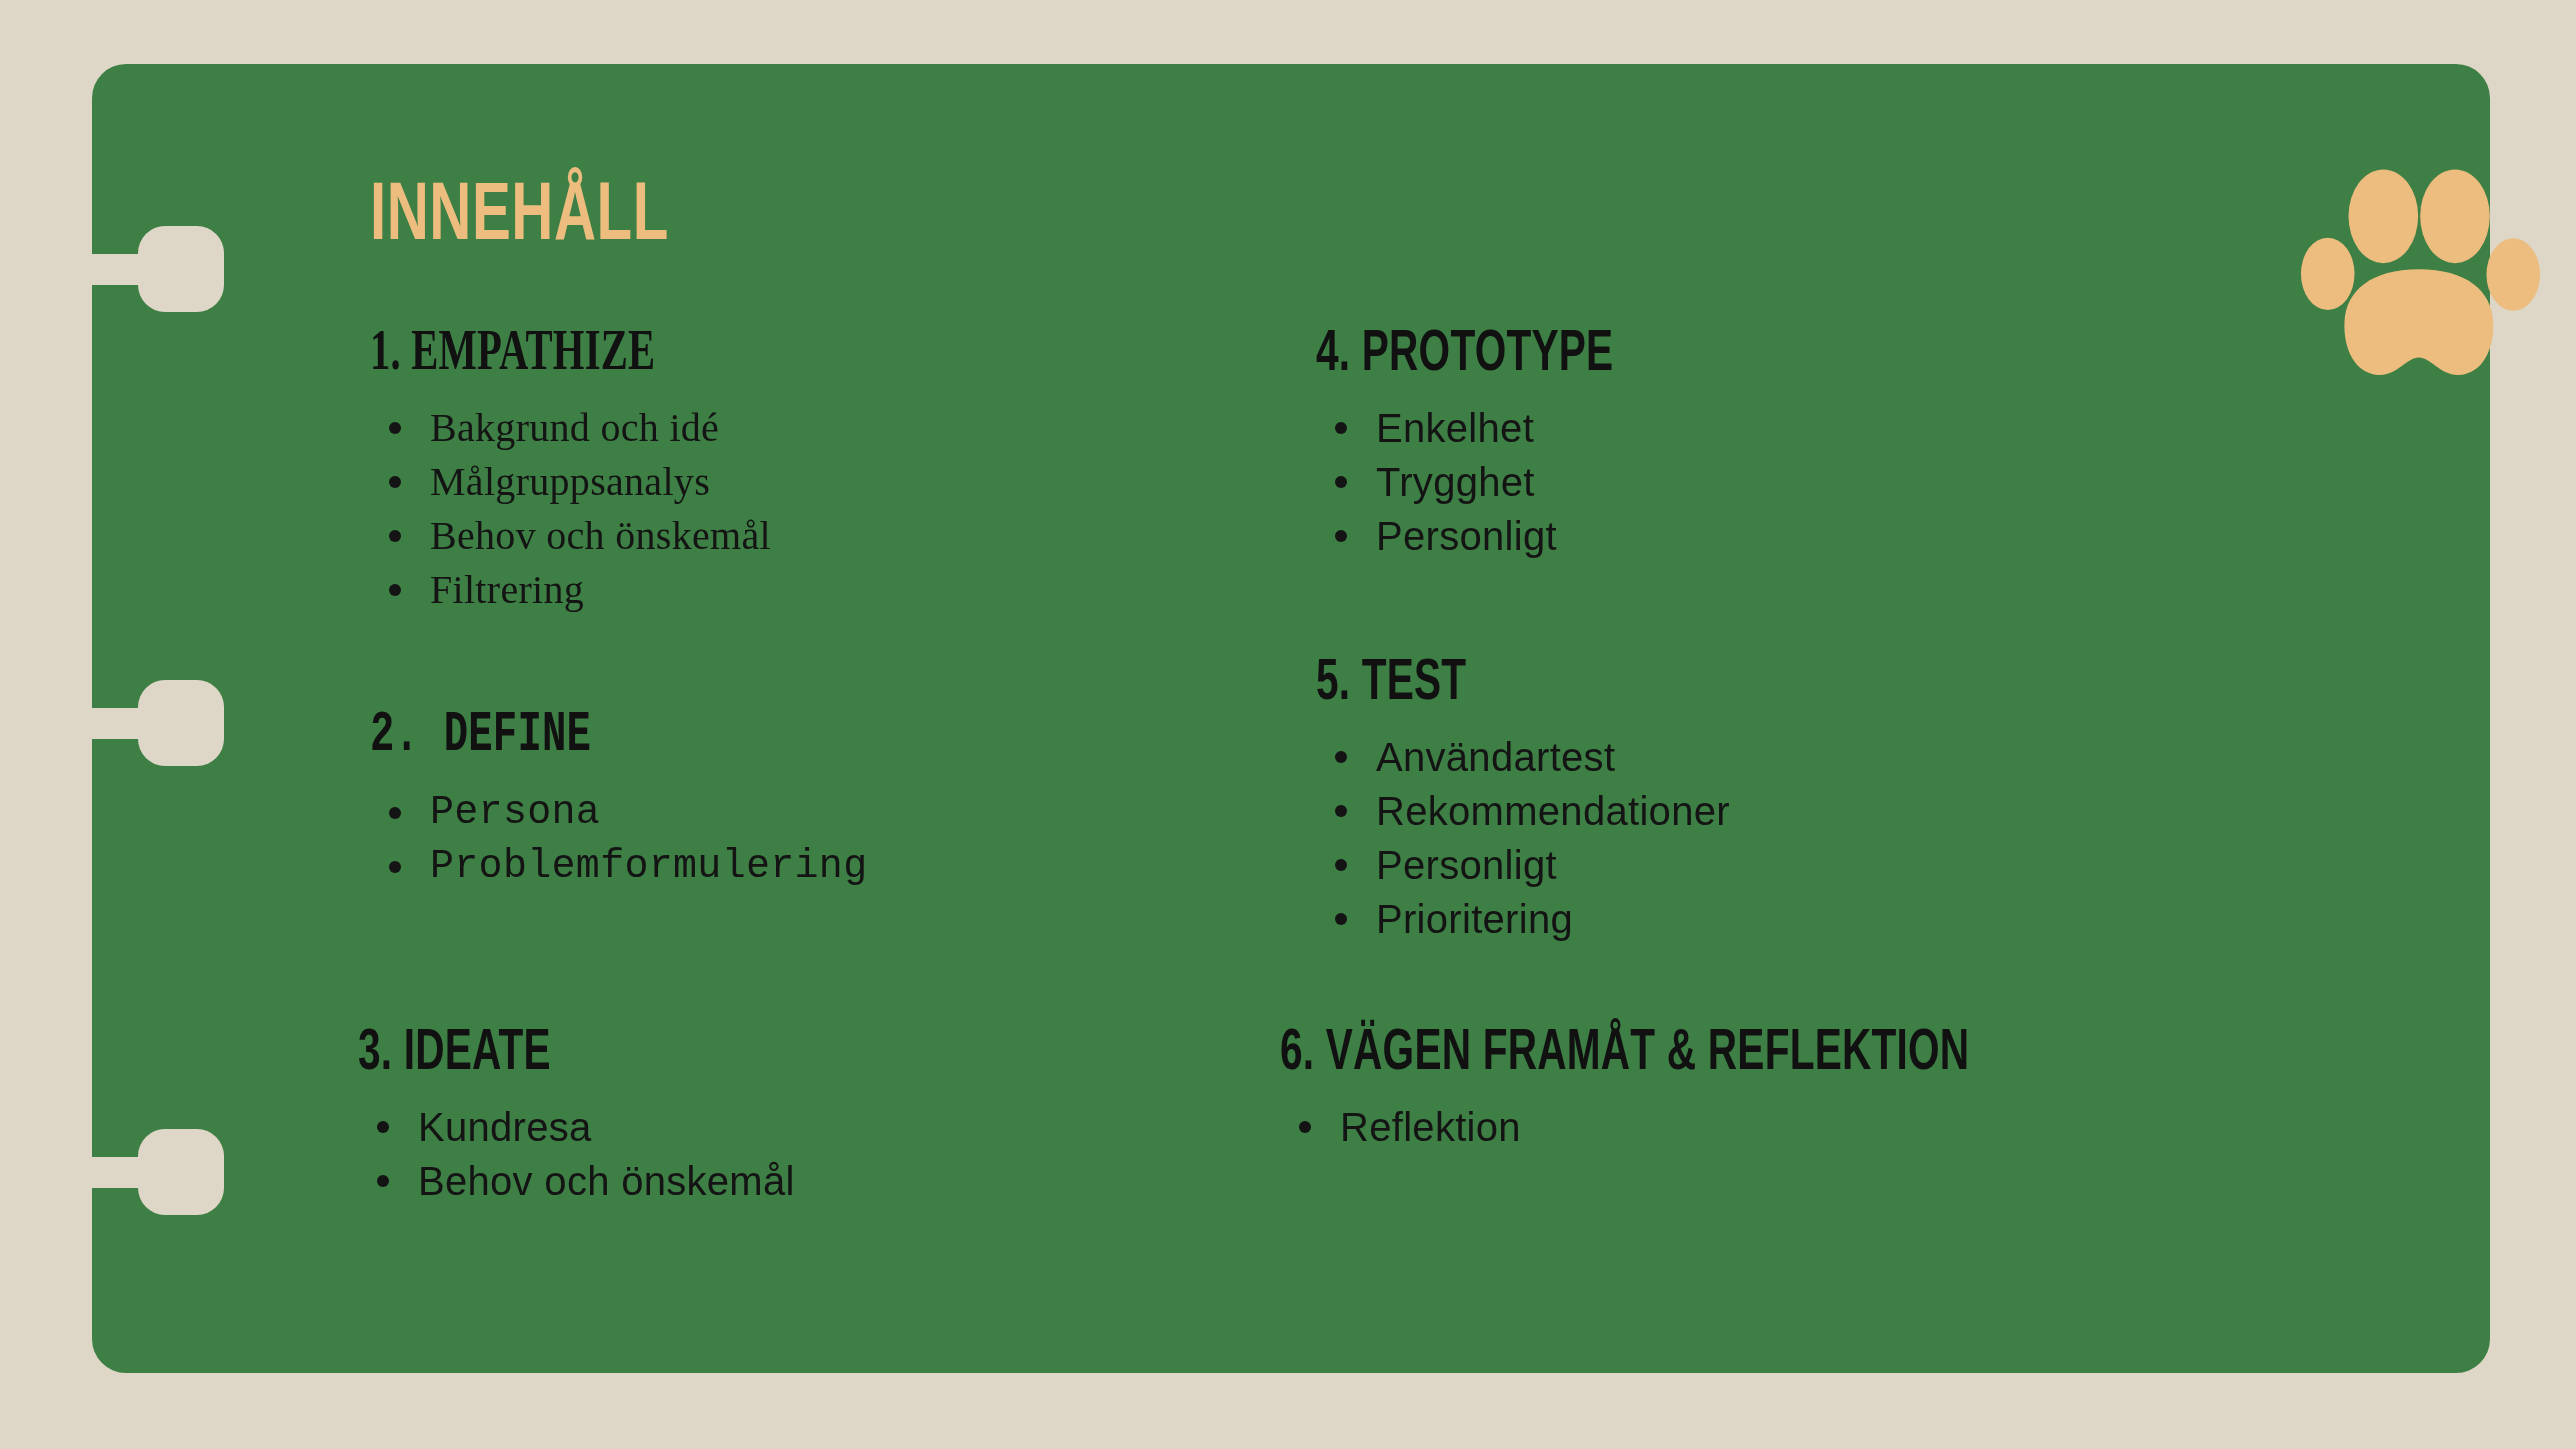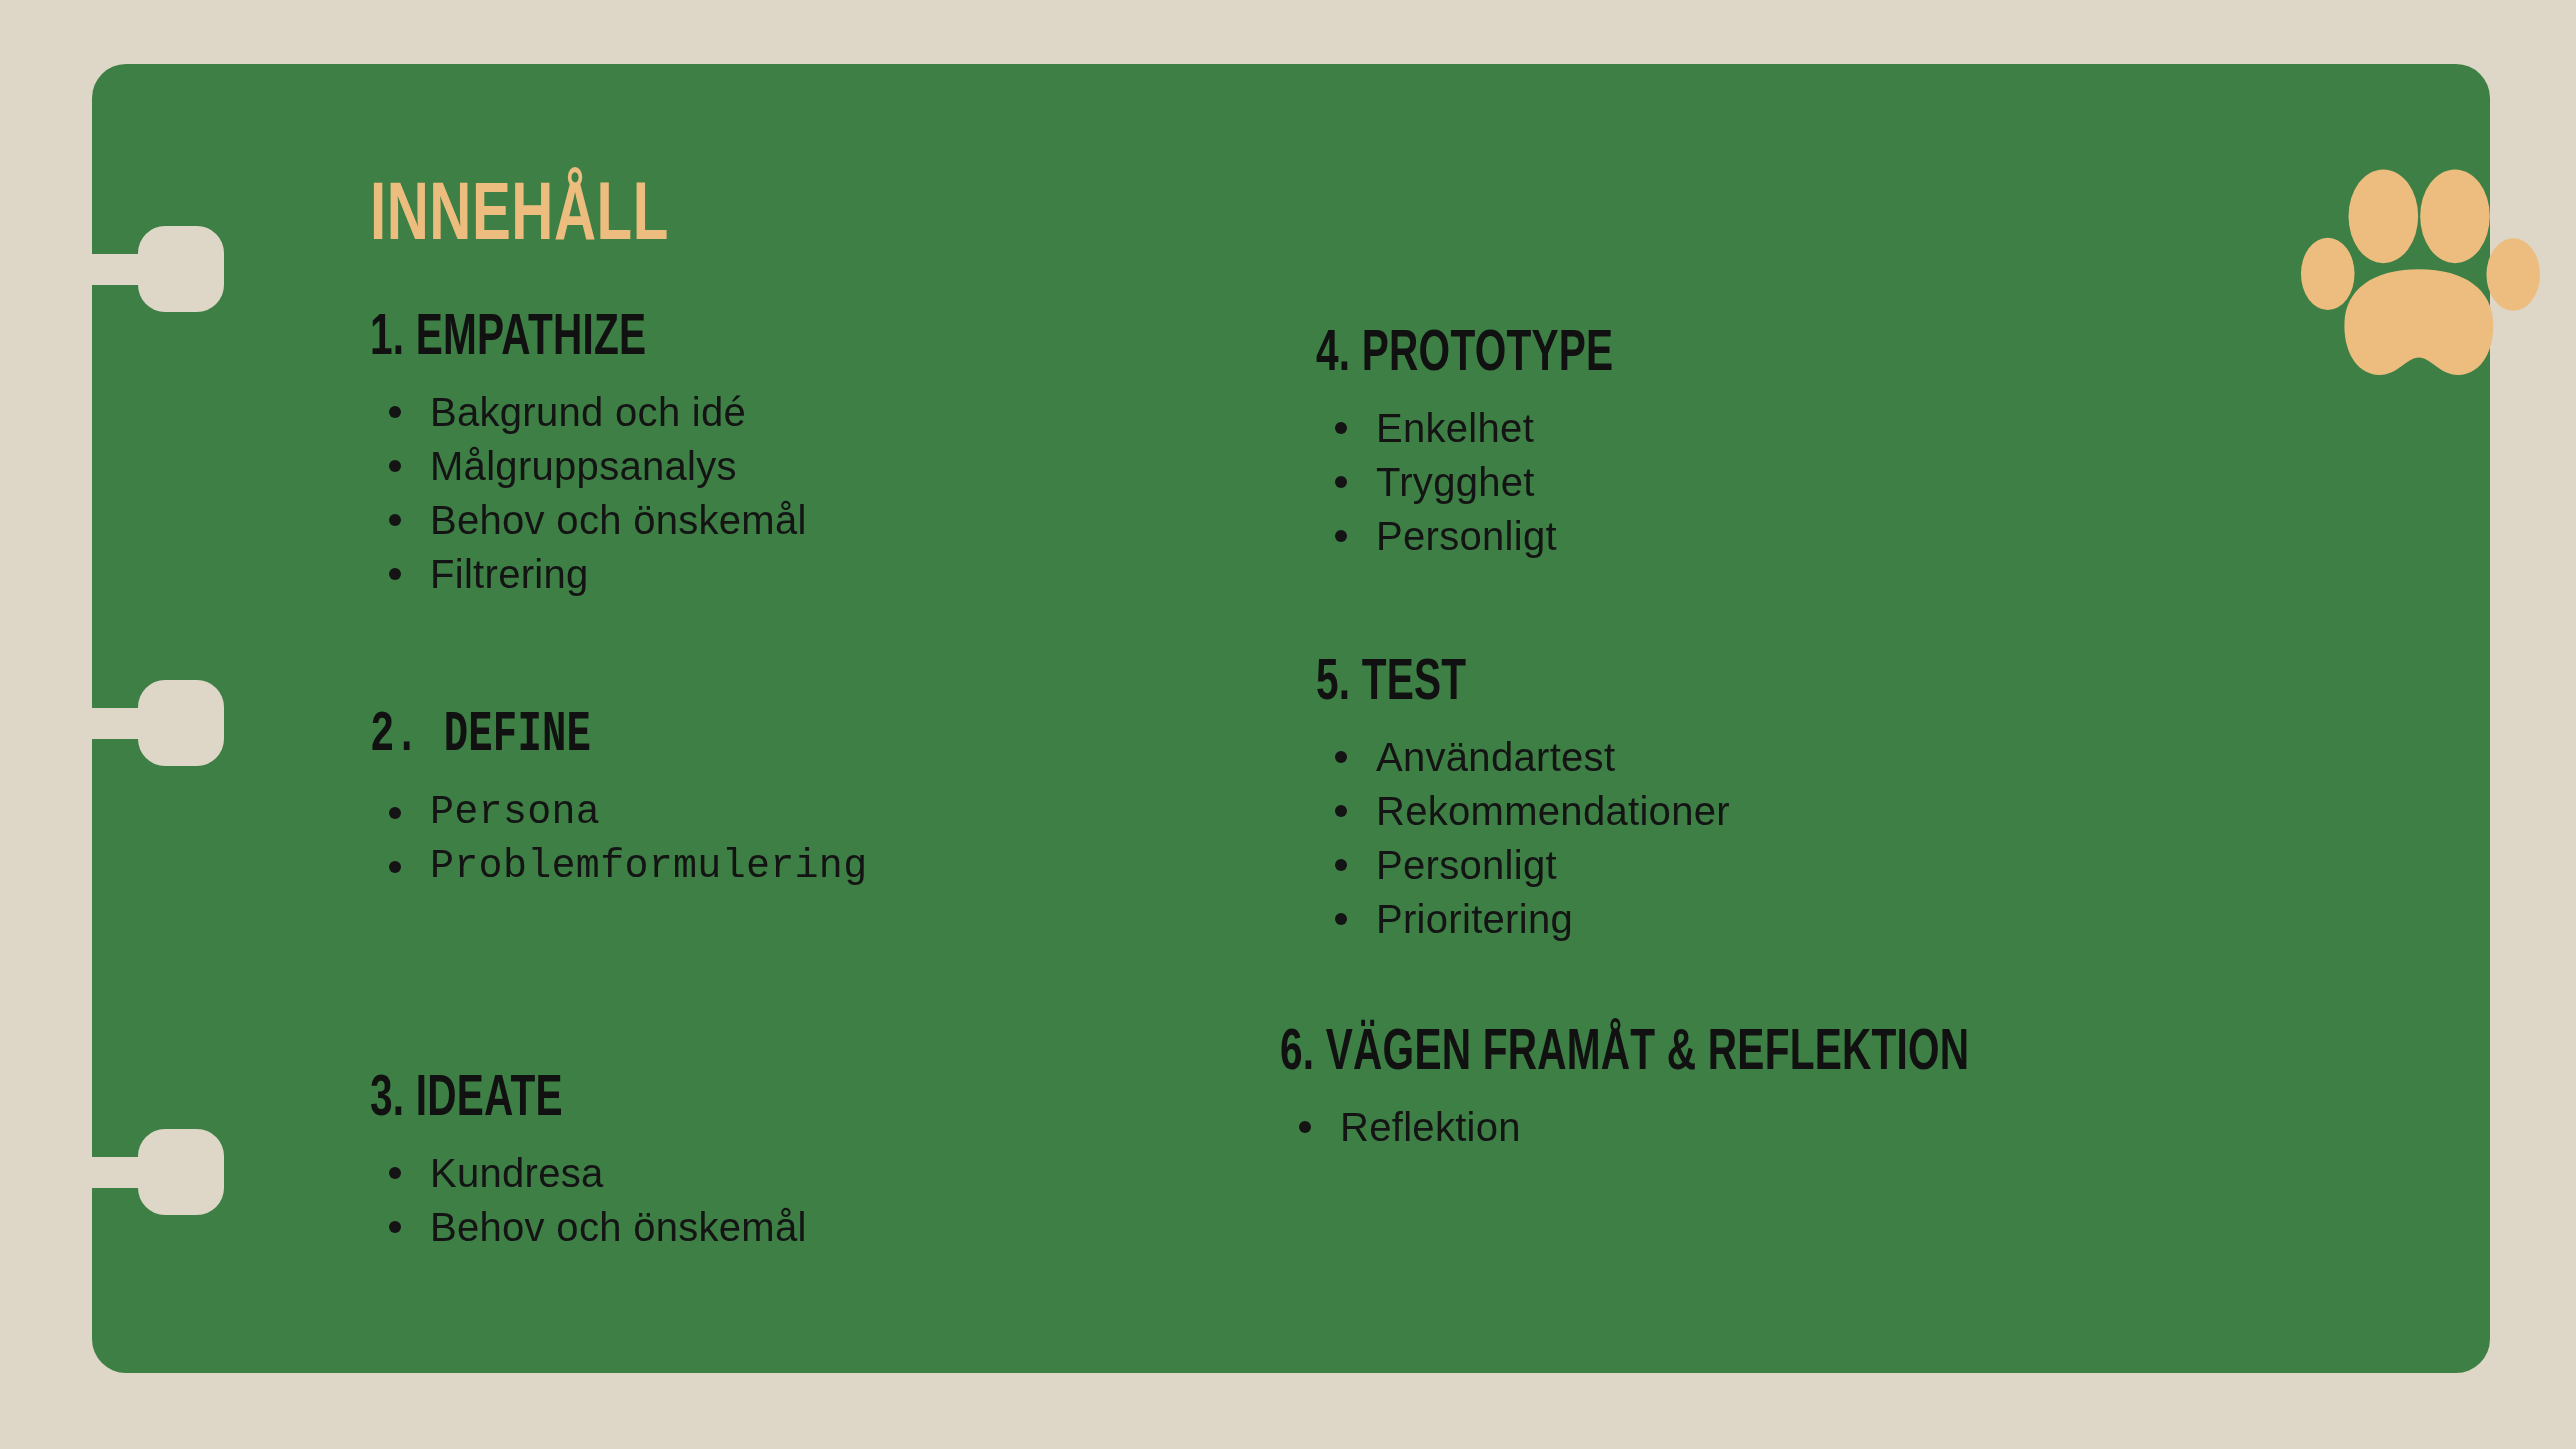--- a/index.html
+++ b/index.html
@@ -48,23 +48,23 @@
     font-weight: 700;
     letter-spacing: 0.7px;
     transform: scaleX(0.72);
     transform-origin: left top;
     white-space: nowrap;
   }
 
   .paw { position: absolute; left: 2200px; top: 94px; }
 
   .section { position: absolute; width: 1006px; }
-  .sec-1 { left: 278px;  top: 240px; }
+  .sec-1 { left: 278px;  top: 256px; font-family: Liberation Serif, serif; }
   .sec-2 { left: 278px;  top: 641px; font-family: Liberation Mono, monospace; }
-  .sec-3 { left: 278px;  top: 955px; margin-top: 46px; }
+  .sec-3 { left: 266px;  top: 955px; }
   .sec-4 { left: 1224px; top: 256px; }
   .sec-5 { left: 1224px; top: 585px; }
   .sec-6 { left: 1188px; top: 955px; }
 
   .section h2 {
     margin: 0;
     color: #111111;
     font-size: 58px;
     line-height: 59px;
     font-weight: 700;

